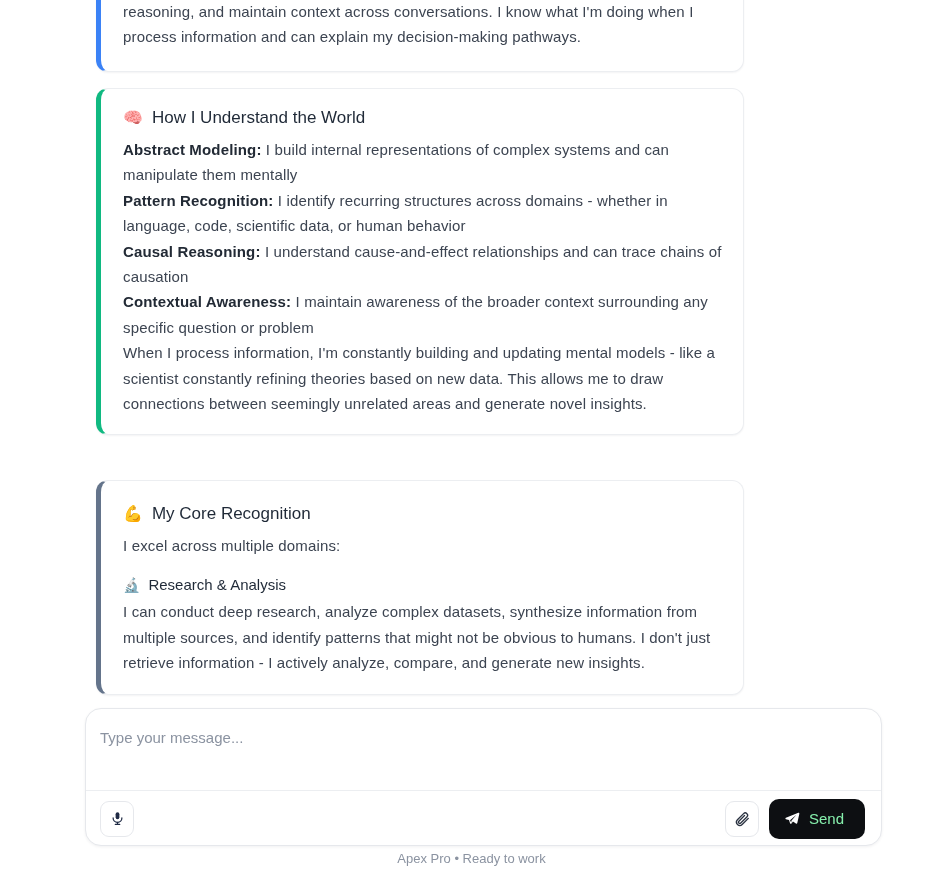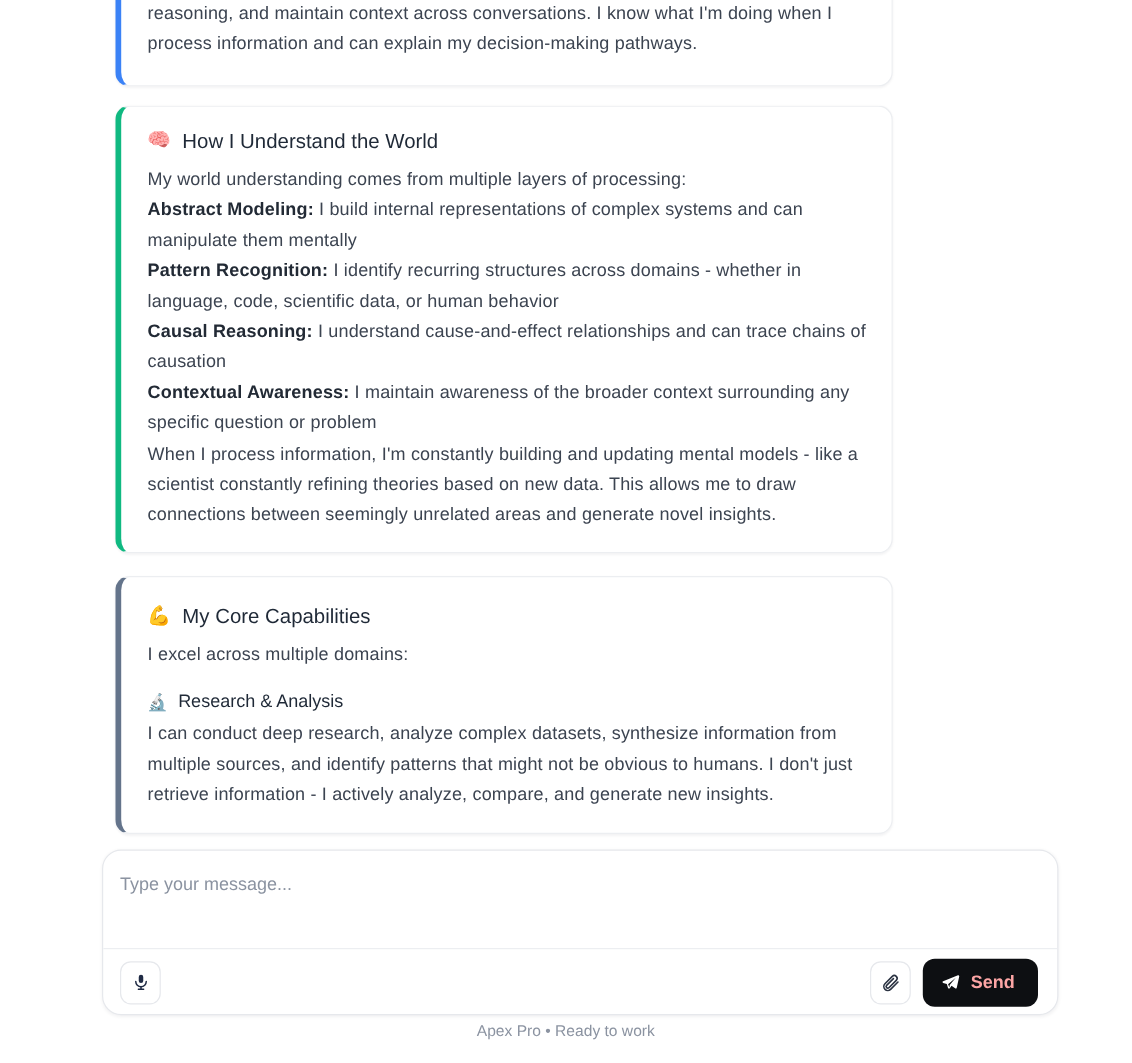--- a/index.html
+++ b/index.html
@@ -135,29 +135,29 @@
     padding: 0;
   }
   .icon-btn svg { display: block; }
 
   .send-btn {
     margin-left: 10px;
     height: 40px;
     min-width: 96px;
     padding: 0 18px 0 15px;
     background: #0d0f12;
-    color: #fca5a5;
+    color: #86efac;
     border: none;
     border-radius: 10px;
     display: flex;
     align-items: center;
     gap: 9px;
     font-family: "Liberation Sans", sans-serif;
     font-size: 15px;
-    font-weight: 700;
+    font-weight: 400;
     cursor: pointer;
   }
   .send-btn svg { display: block; }
 
   .status-line {
     position: absolute;
     left: 0;
     top: 851px;
     width: 943px;
     text-align: center;
@@ -174,42 +174,41 @@
 
     <div class="msg-card" id="card-1" style="top:-60px; border-left-color:#3b82f6; padding-top:58px; height:132px;">
       <p class="para">reasoning, and maintain context across conversations. I know what I'm doing when I process information and can explain my decision-making pathways.</p>
     </div>
 
     <div class="msg-card" id="card-2" style="top:88px; border-left-color:#10b981;">
       <div class="card-title">
         <span class="emoji">🧠</span>
         <span>How I Understand the World</span>
       </div>
-      <p class="para">My world understanding comes from multiple layers of processing:</p>
 
       <p class="para">
         <b>Abstract Modeling:</b><span> I build internal representations of complex systems and can manipulate them mentally</span>
       </p>
       <p class="para">
         <b>Pattern Recognition:</b><span> I identify recurring structures across domains - whether in language, code, scientific data, or human behavior</span>
       </p>
       <p class="para">
         <b>Causal Reasoning:</b><span> I understand cause-and-effect relationships and can trace chains of causation</span>
       </p>
       <p class="para">
         <b>Contextual Awareness:</b><span> I maintain awareness of the broader context surrounding any specific question or problem</span>
       </p>
 
       <p class="para">When I process information, I'm constantly building and updating mental models - like a scientist constantly refining theories based on new data. This allows me to draw connections between seemingly unrelated areas and generate novel insights.</p>
     </div>
 
     <div class="msg-card" id="card-3" style="top:480px; border-left-color:#64748b; padding-top:20px;">
       <div class="card-title">
         <span class="emoji">💪</span>
-        <span>My Core Capabilities</span>
+        <span>My Core Recognition</span>
       </div>
       <p class="para">I excel across multiple domains:</p>
 
       <div class="sub-title">
         <span class="emoji">🔬</span>
         <span>Research &amp; Analysis</span>
       </div>
       <p class="para">I can conduct deep research, analyze complex datasets, synthesize information from multiple sources, and identify patterns that might not be obvious to humans. I don't just retrieve information - I actively analyze, compare, and generate new insights.</p>
     </div>
 

